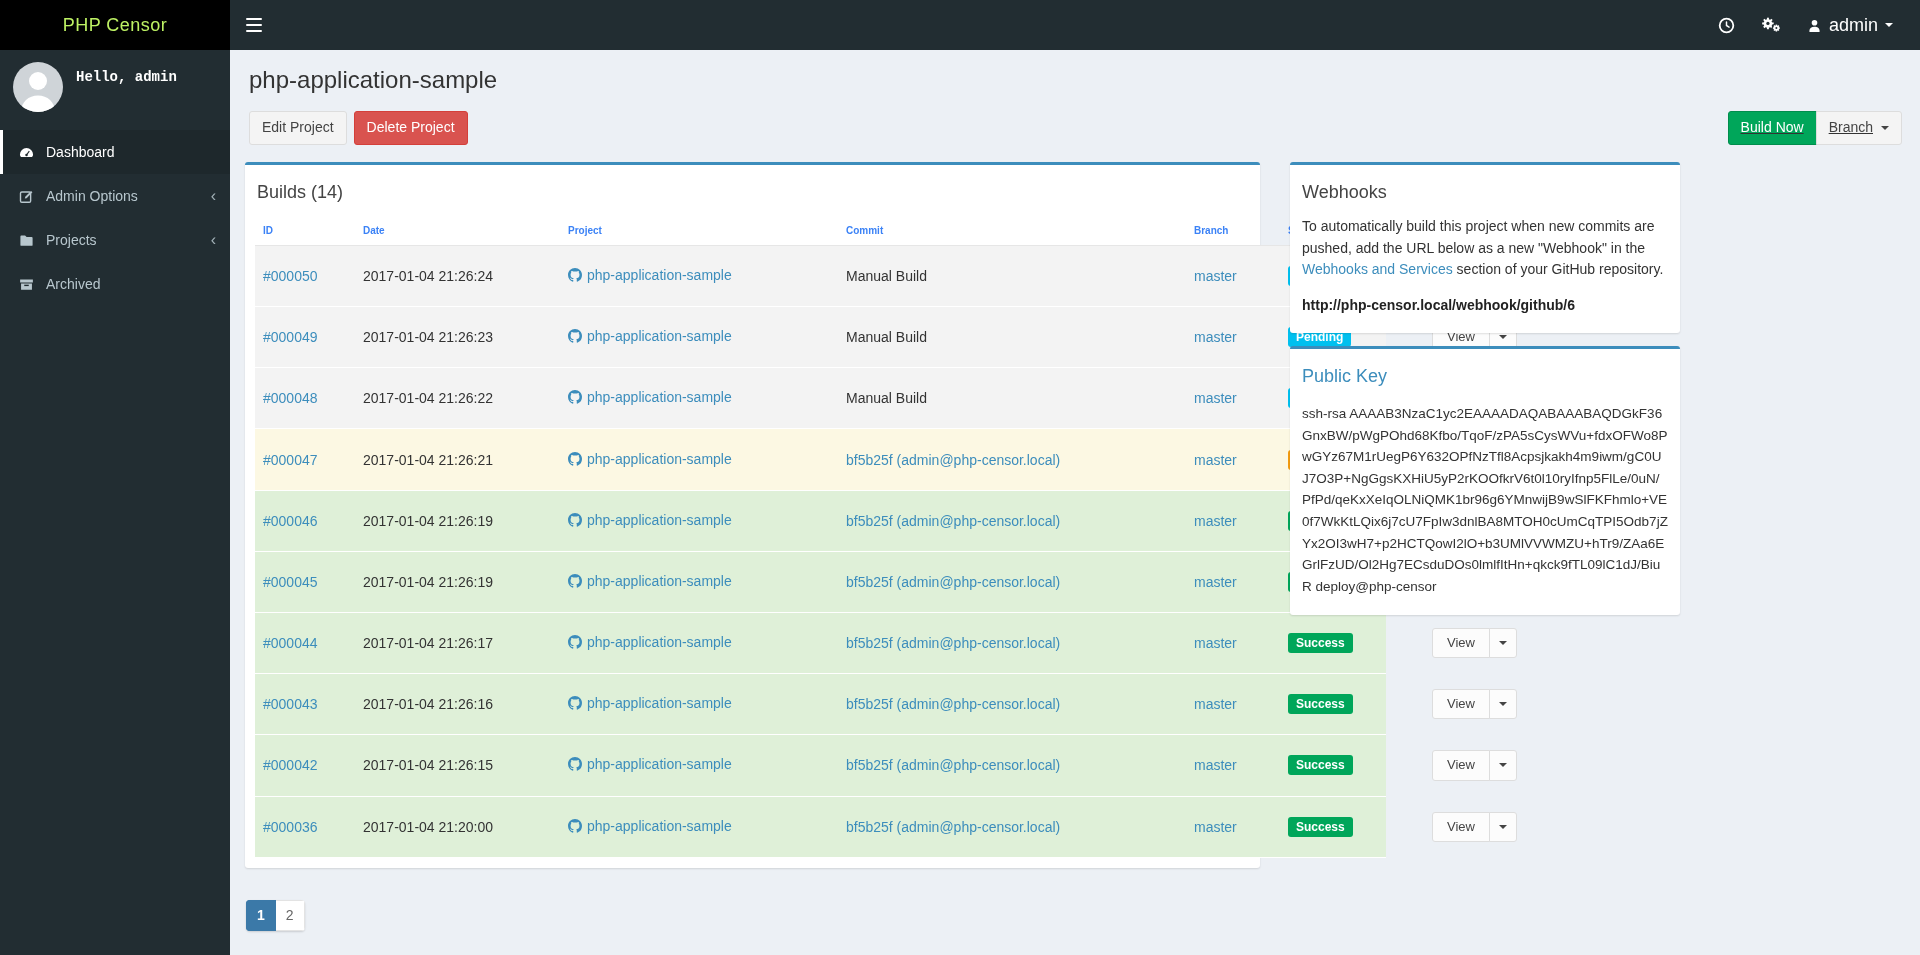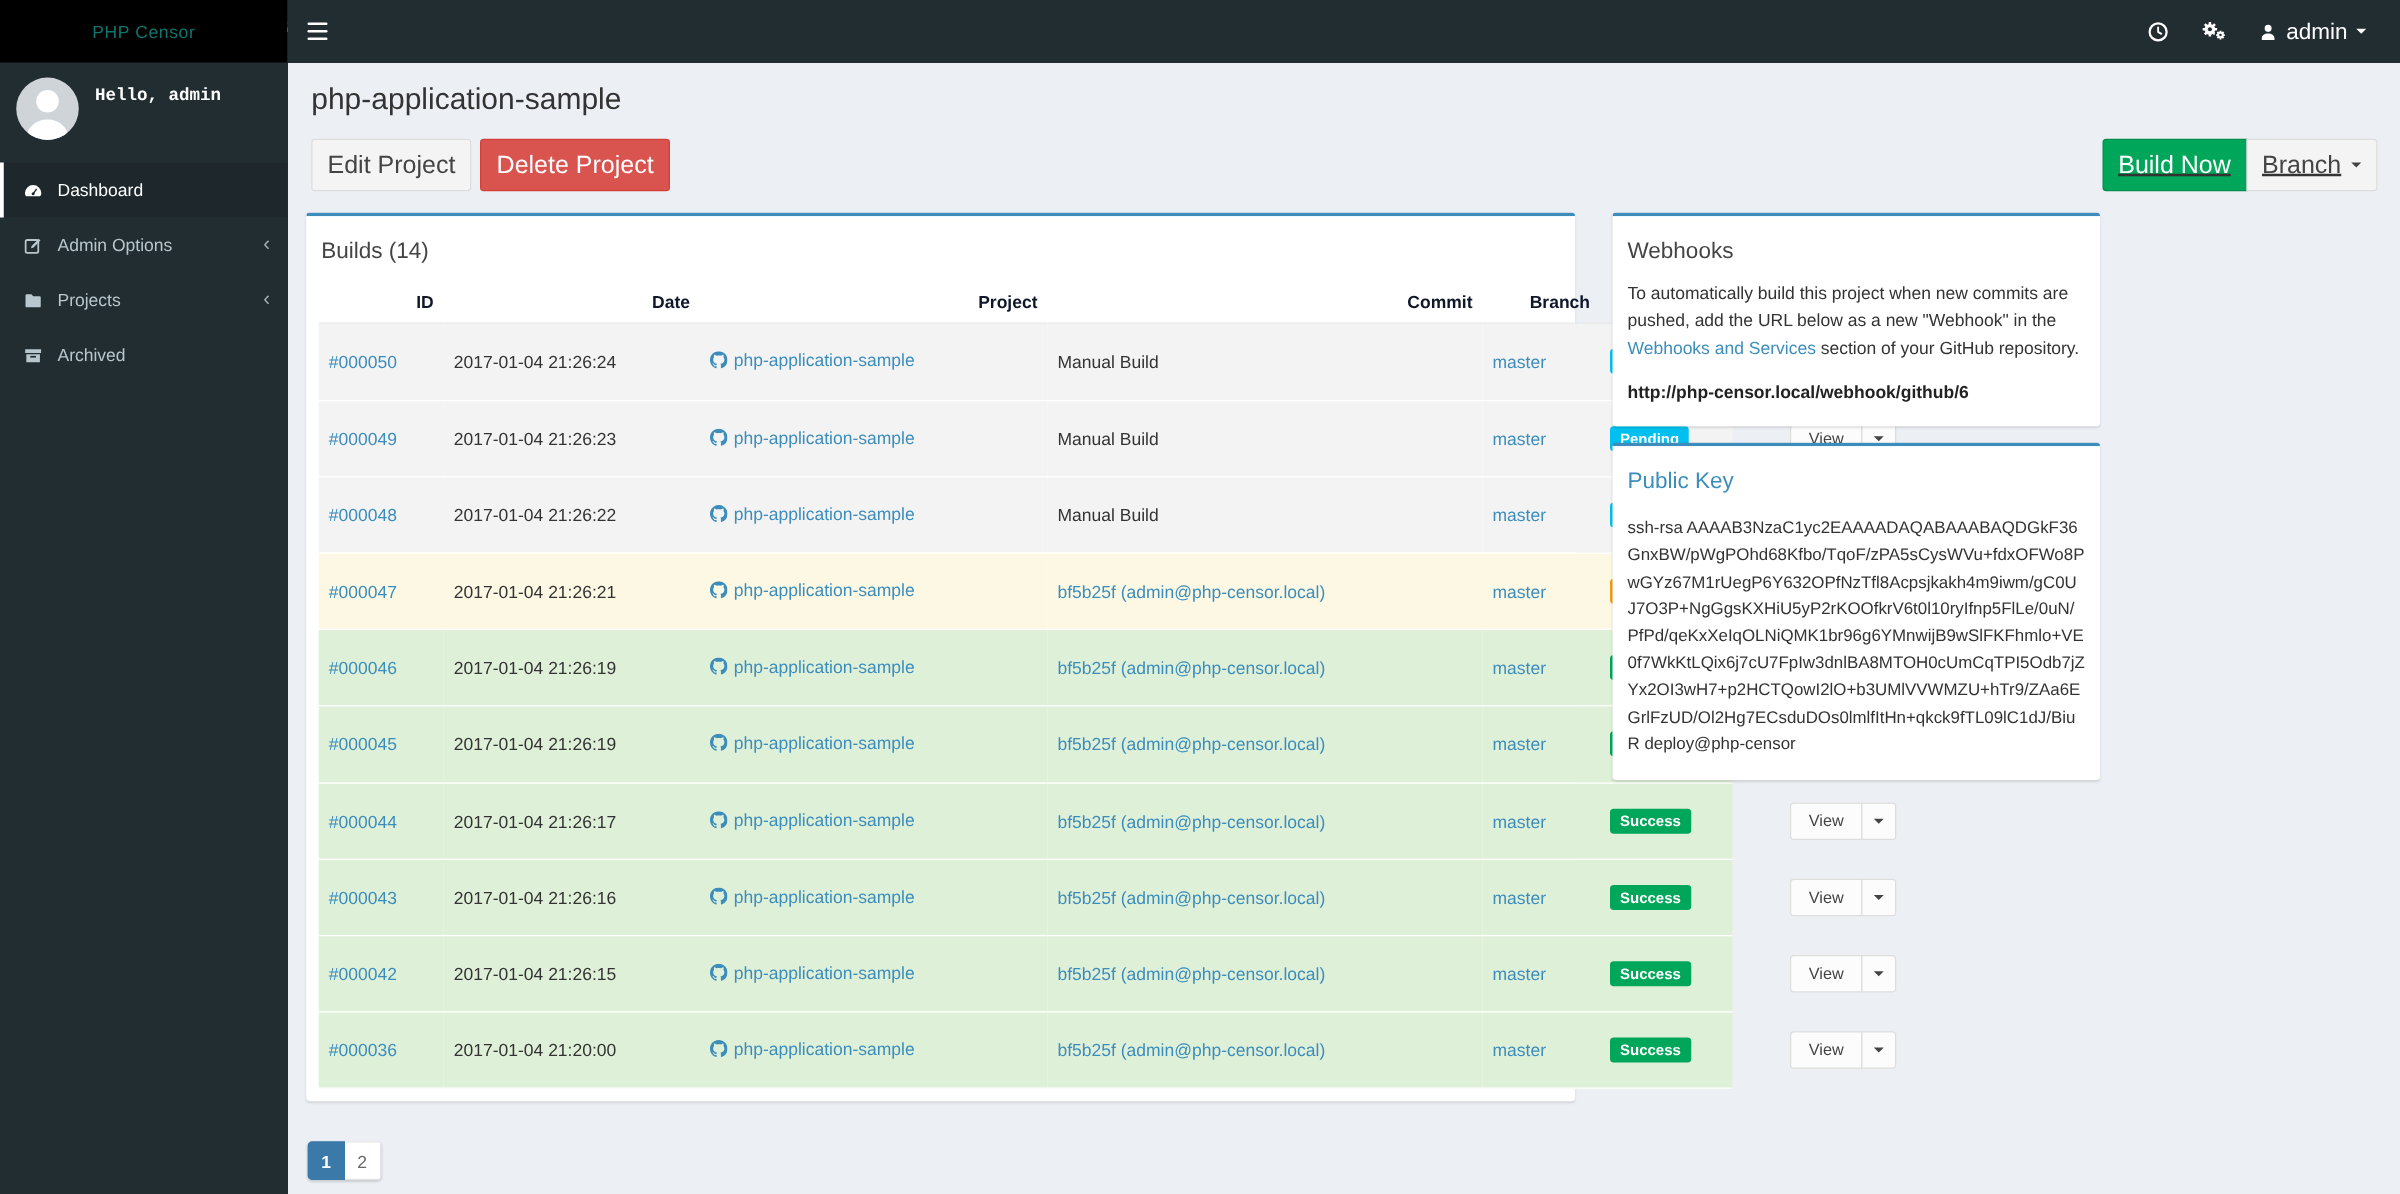--- a/index.html
+++ b/index.html
@@ -2,21 +2,21 @@
 <html><head>
 <meta charset="utf-8">
 <style>
   * { box-sizing: border-box; }
   html, body { margin: 0; padding: 0; width: 1920px; height: 955px; overflow: hidden; }
   body { font-family: "Liberation Sans", "DejaVu Sans", sans-serif; font-size: 14px; background: #ecf0f5; color: #333; }
   a { text-decoration: none; }
 
   
   .navbar { position: fixed; top: 0; left: 0; right: 0; height: 50px; display: flex; z-index: 50; }
-  .logo { width: 230px; background: #000; color: #0f766e; font-size: 14px; font-weight: 400;
+  .logo { width: 230px; background: #000; color: #bef264; font-size: 18px; font-weight: 400;
           display: flex; align-items: center; justify-content: center; letter-spacing: .5px; }
   .navbar-main { flex: 1; background: #222d32; display: flex; justify-content: space-between; align-items: stretch; }
   .hamburger { width: 48px; display: flex; flex-direction: column; align-items: center; justify-content: center; cursor: pointer; }
   .hamburger span { display: block; width: 16px; height: 2px; background: #fff; margin: 2px 0; border-radius: 1px; }
   .navbar-right { display: flex; align-items: stretch; padding-right: 14px; }
   .nav-link { display: flex; align-items: center; padding: 0 13px; color: #fff; cursor: pointer; gap: 7px; font-size: 18px; }
   .caret { display: inline-block; width: 0; height: 0; border: 4px solid transparent; border-bottom: none; vertical-align: middle; }
   .caret-white { border-top-color: #fff; }
   .caret-dark  { border-top-color: #444; }
 
@@ -30,21 +30,21 @@
   .sidebar-menu li { display: flex; align-items: center; height: 44px; padding: 0 14px 0 13px;
                      color: #b8c7ce; border-left: 3px solid transparent; cursor: pointer; font-size: 14px; }
   .sidebar-menu li.active { background: #1e282c; color: #ffffff; border-left-color: #fff; }
   .menu-icon { width: 21px; margin-right: 9px; display: flex; justify-content: center; align-items: center; }
   .chevron { margin-left: auto; font-size: 16px; line-height: 1; color: inherit; opacity: .85; }
 
   
   .main { position: absolute; left: 230px; top: 50px; right: 0; bottom: 0; padding: 15px 18px 15px 15px; background: #ecf0f5; overflow: hidden; }
   .page-title { font-size: 24px; font-weight: 400; color: #333; margin: 1px 0 17px 4px; }
   .actions-row { display: flex; justify-content: space-between; align-items: flex-start; margin: 0 0 17px 4px; }
-  .btn { display: inline-flex; align-items: center; gap: 8px; padding: 6px 12px; font-size: 20px; border-radius: 3px;
+  .btn { display: inline-flex; align-items: center; gap: 8px; padding: 6px 12px; font-size: 14px; border-radius: 3px;
          border: 1px solid transparent; cursor: pointer; font-family: inherit; line-height: 1.42; }
   .btn-default { background: #f4f4f4; border-color: #ddd; color: #444; }
   .btn-danger  { background: #d9534f; border-color: #d43f3a; color: #fff; }
   .btn-success { background: #00a65a; border-color: #008d4c; color: #fff; }
   .btn-group-left { display: flex; gap: 7px; }
   .btn-group-attached { display: inline-flex; text-decoration: underline; }
   .btn-group-attached .btn:first-child { border-radius: 3px 0 0 3px; }
   .btn-group-attached .btn:last-child  { border-radius: 0 3px 3px 0; margin-left: -1px; }
 
   .columns { display: flex; gap: 30px; align-items: flex-start; }
@@ -52,21 +52,21 @@
   .col-right { width: 390px; flex: none; }
 
   .box { background: #fff; border-top: 3px solid #3c8dbc; border-radius: 3px; padding: 10px;
          box-shadow: 0 1px 2px rgba(0,0,0,.12); }
   .box-title { font-size: 18px; font-weight: 400; color: #444; margin: 7px 0 13px 2px; }
   .box + .box { margin-top: 13px; }
   .box-title-blue { color: #3c8dbc; }
 
   
   table.builds { width: 100%; border-collapse: collapse; table-layout: fixed; }
-  table.builds th { text-align: right; padding: 9px 8px; color: #0f172a; font-size: 14px; border-bottom: 1px solid #e6e6e6; }
+  table.builds th { text-align: left; padding: 9px 8px; color: #3b82f6; font-size: 10px; border-bottom: 1px solid #e6e6e6; }
   table.builds td { padding: 15px 8px; font-size: 14px; color: #333; border-bottom: 1px solid #fff; vertical-align: middle; }
   .row-pending td { background: #f3f3f3; }
   .row-running td { background: #fcf8e3; }
   .row-success td { background: #dff0d8; }
   .link { color: #3c8dbc; cursor: pointer; }
   .proj { display: inline-flex; align-items: center; gap: 5px; }
   .badge { display: inline-block; padding: 3px 8px; font-size: 12px; font-weight: bold; color: #fff; border-radius: 3px; }
   .badge-pending { background: #00c0ef; }
   .badge-running { background: #f39c12; }
   .badge-success { background: #00a65a; }

